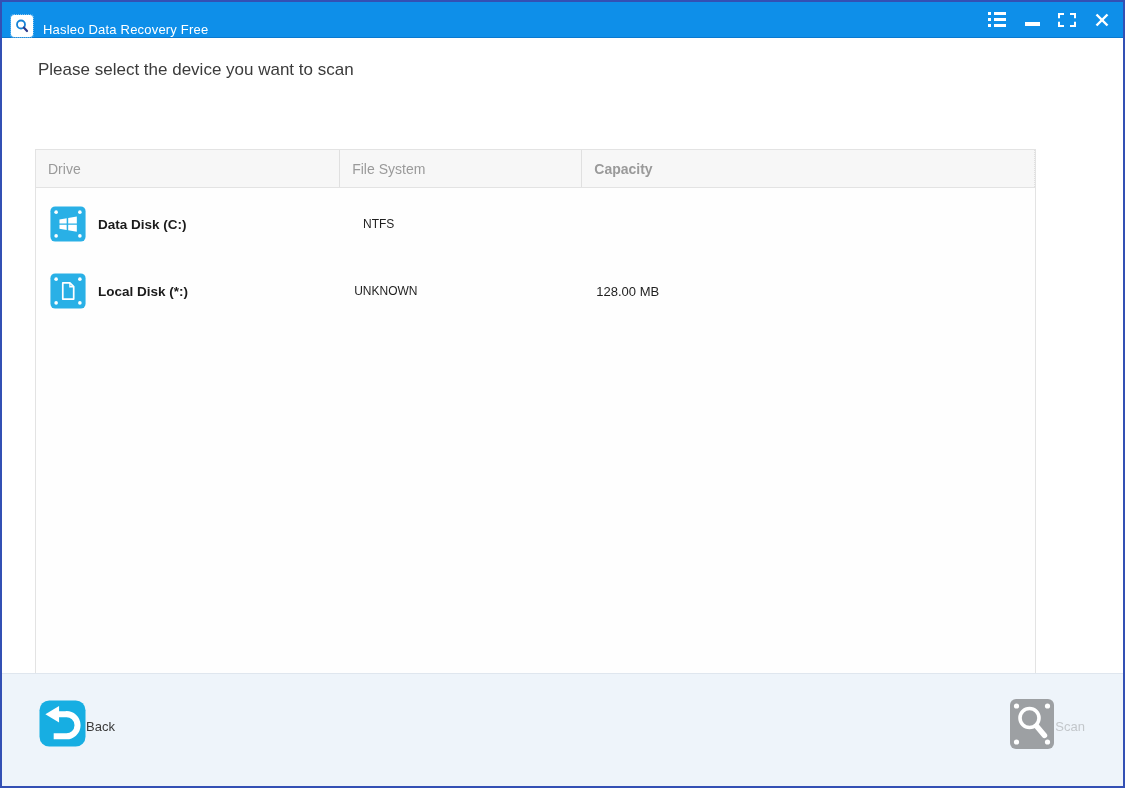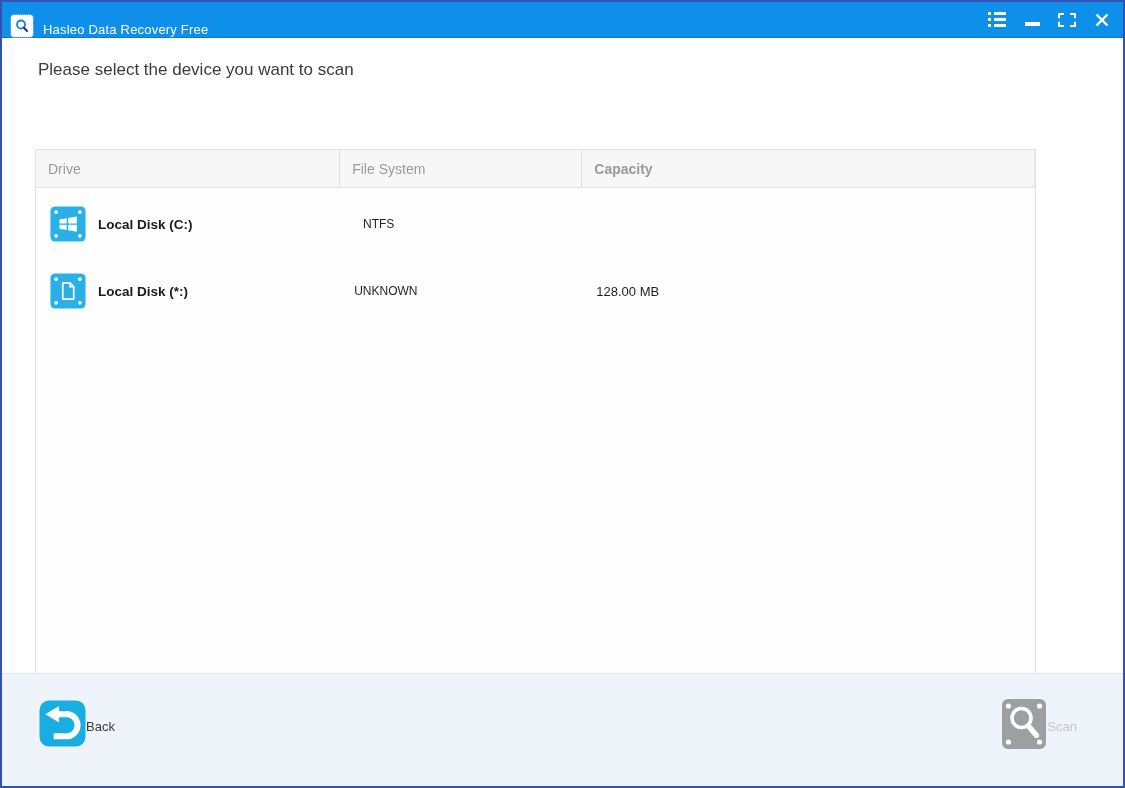--- a/index.html
+++ b/index.html
@@ -73,21 +73,21 @@
     position:absolute;left:0;right:0;bottom:0;height:112px;
     background:#eef4fa;border-top:1px solid #dfe6ee;
   }
   .footer-btn{
     position:absolute;display:flex;flex-direction:row;align-items:center;
     cursor:pointer;
   }
   .footer-btn .btn-label{font-size:13px;margin-top:5px;}
   .back-btn{left:37px;top:26px;}
   .back-btn .btn-label{color:#3a3a3a;}
-  .scan-btn{right:46px;top:24px;cursor:default;}
+  .scan-btn{right:38px;top:24px;cursor:default;}
   .scan-btn .btn-label{color:#c3c7cb;}
 </style>
 </head>
 <body>
 
 <div class="titlebar">
   <div class="app-icon">
     <svg width="16" height="16" viewBox="0 0 16 16">
       <circle cx="7" cy="6.5" r="4" fill="none" stroke="#1583d6" stroke-width="1.8"></circle>
       <line x1="9.8" y1="9.6" x2="13" y2="13" stroke="#2e3a8c" stroke-width="2.2" stroke-linecap="round"></line>
@@ -143,21 +143,21 @@
         <rect x="1.5" y="1.5" width="37" height="37" rx="5" fill="#29b0e6"></rect>
         <circle cx="7.5" cy="7.5" r="1.9" fill="#fff"></circle>
         <circle cx="32.5" cy="7.5" r="1.9" fill="#fff"></circle>
         <circle cx="7.5" cy="32.5" r="1.9" fill="#fff"></circle>
         <circle cx="32.5" cy="32.5" r="1.9" fill="#fff"></circle>
         <path d="M11 15.2 L18.6 13.9 V19.4 H11 Z" fill="#fff"></path>
         <path d="M20.2 13.6 L29.3 12.1 V19.4 H20.2 Z" fill="#fff"></path>
         <path d="M11 20.8 H18.6 V26.3 L11 25.1 Z" fill="#fff"></path>
         <path d="M20.2 20.8 H29.3 V28.2 L20.2 26.6 Z" fill="#fff"></path>
       </svg>
-      <span class="drive-name">Local Disk (C:)</span>
+      <span class="drive-name">Data Disk (C:)</span>
     </div>
     <div class="td td-fs">NTFS</div>
   </div>
 
   <div class="trow">
     <div class="td td-drive">
       <svg class="drive-glyph" viewBox="0 0 40 40">
         <rect x="1.5" y="1.5" width="37" height="37" rx="5" fill="#29b0e6"></rect>
         <circle cx="7.5" cy="7.5" r="1.9" fill="#fff"></circle>
         <circle cx="32.5" cy="7.5" r="1.9" fill="#fff"></circle>

